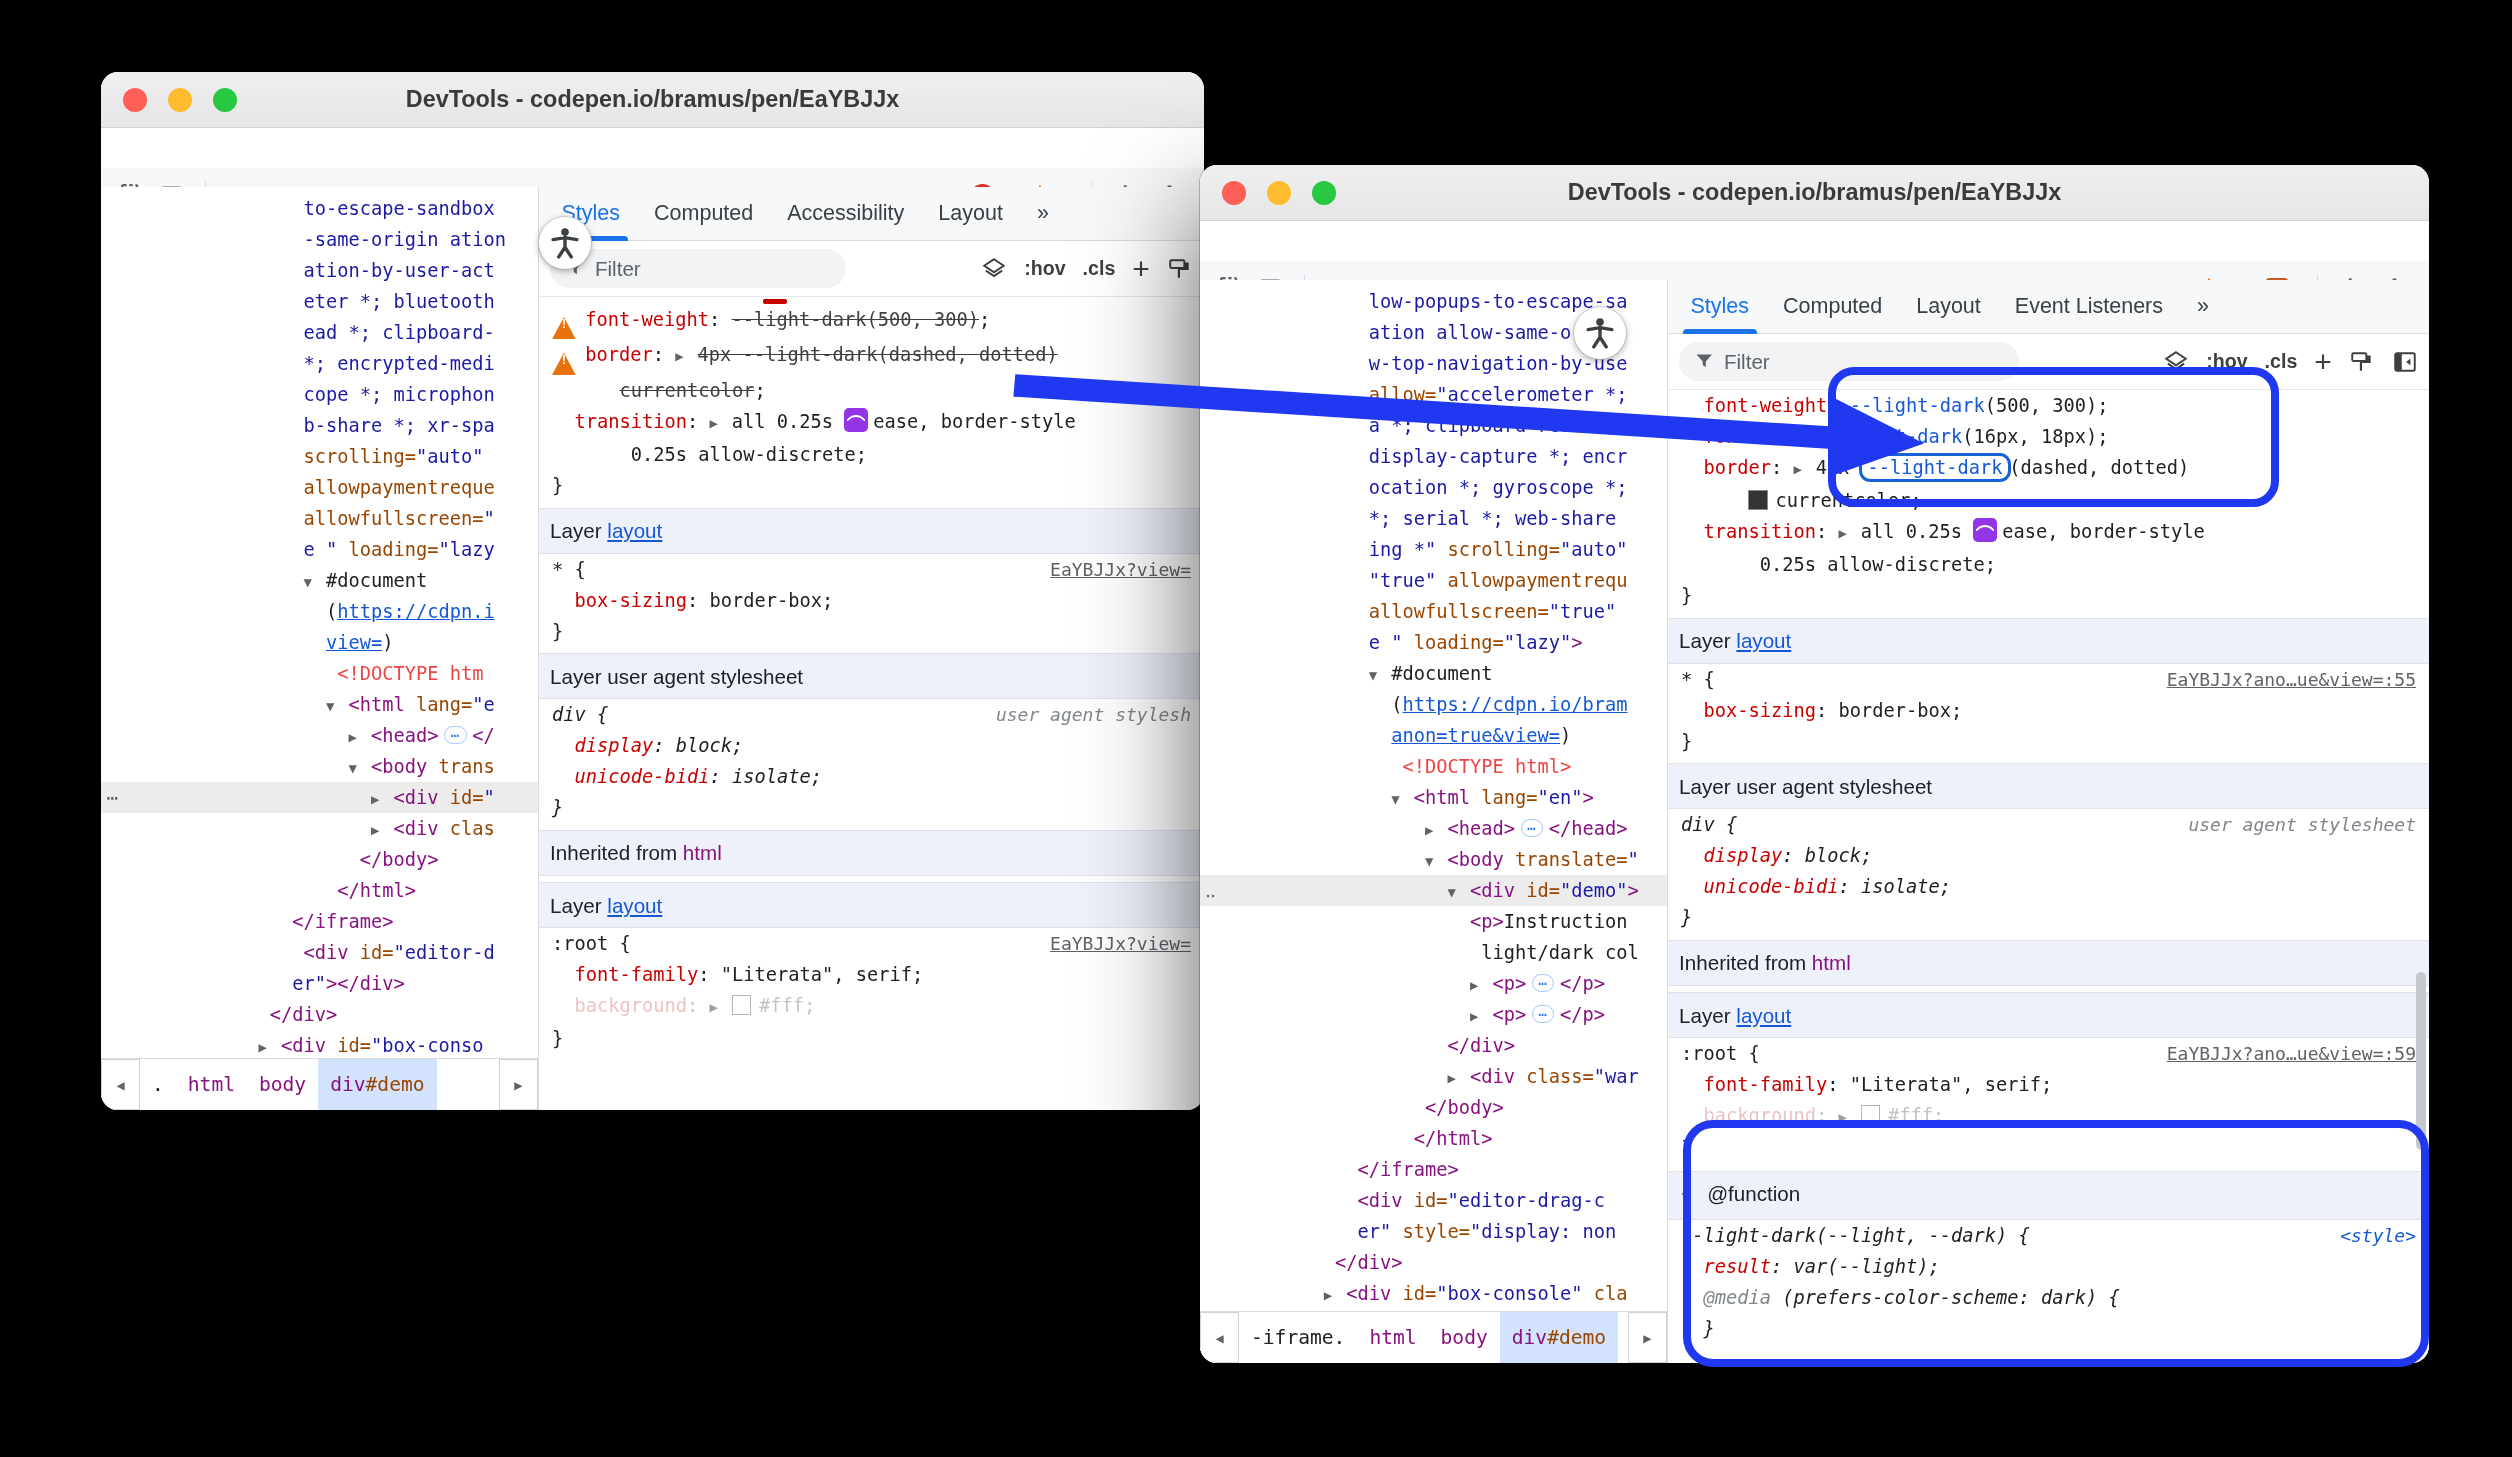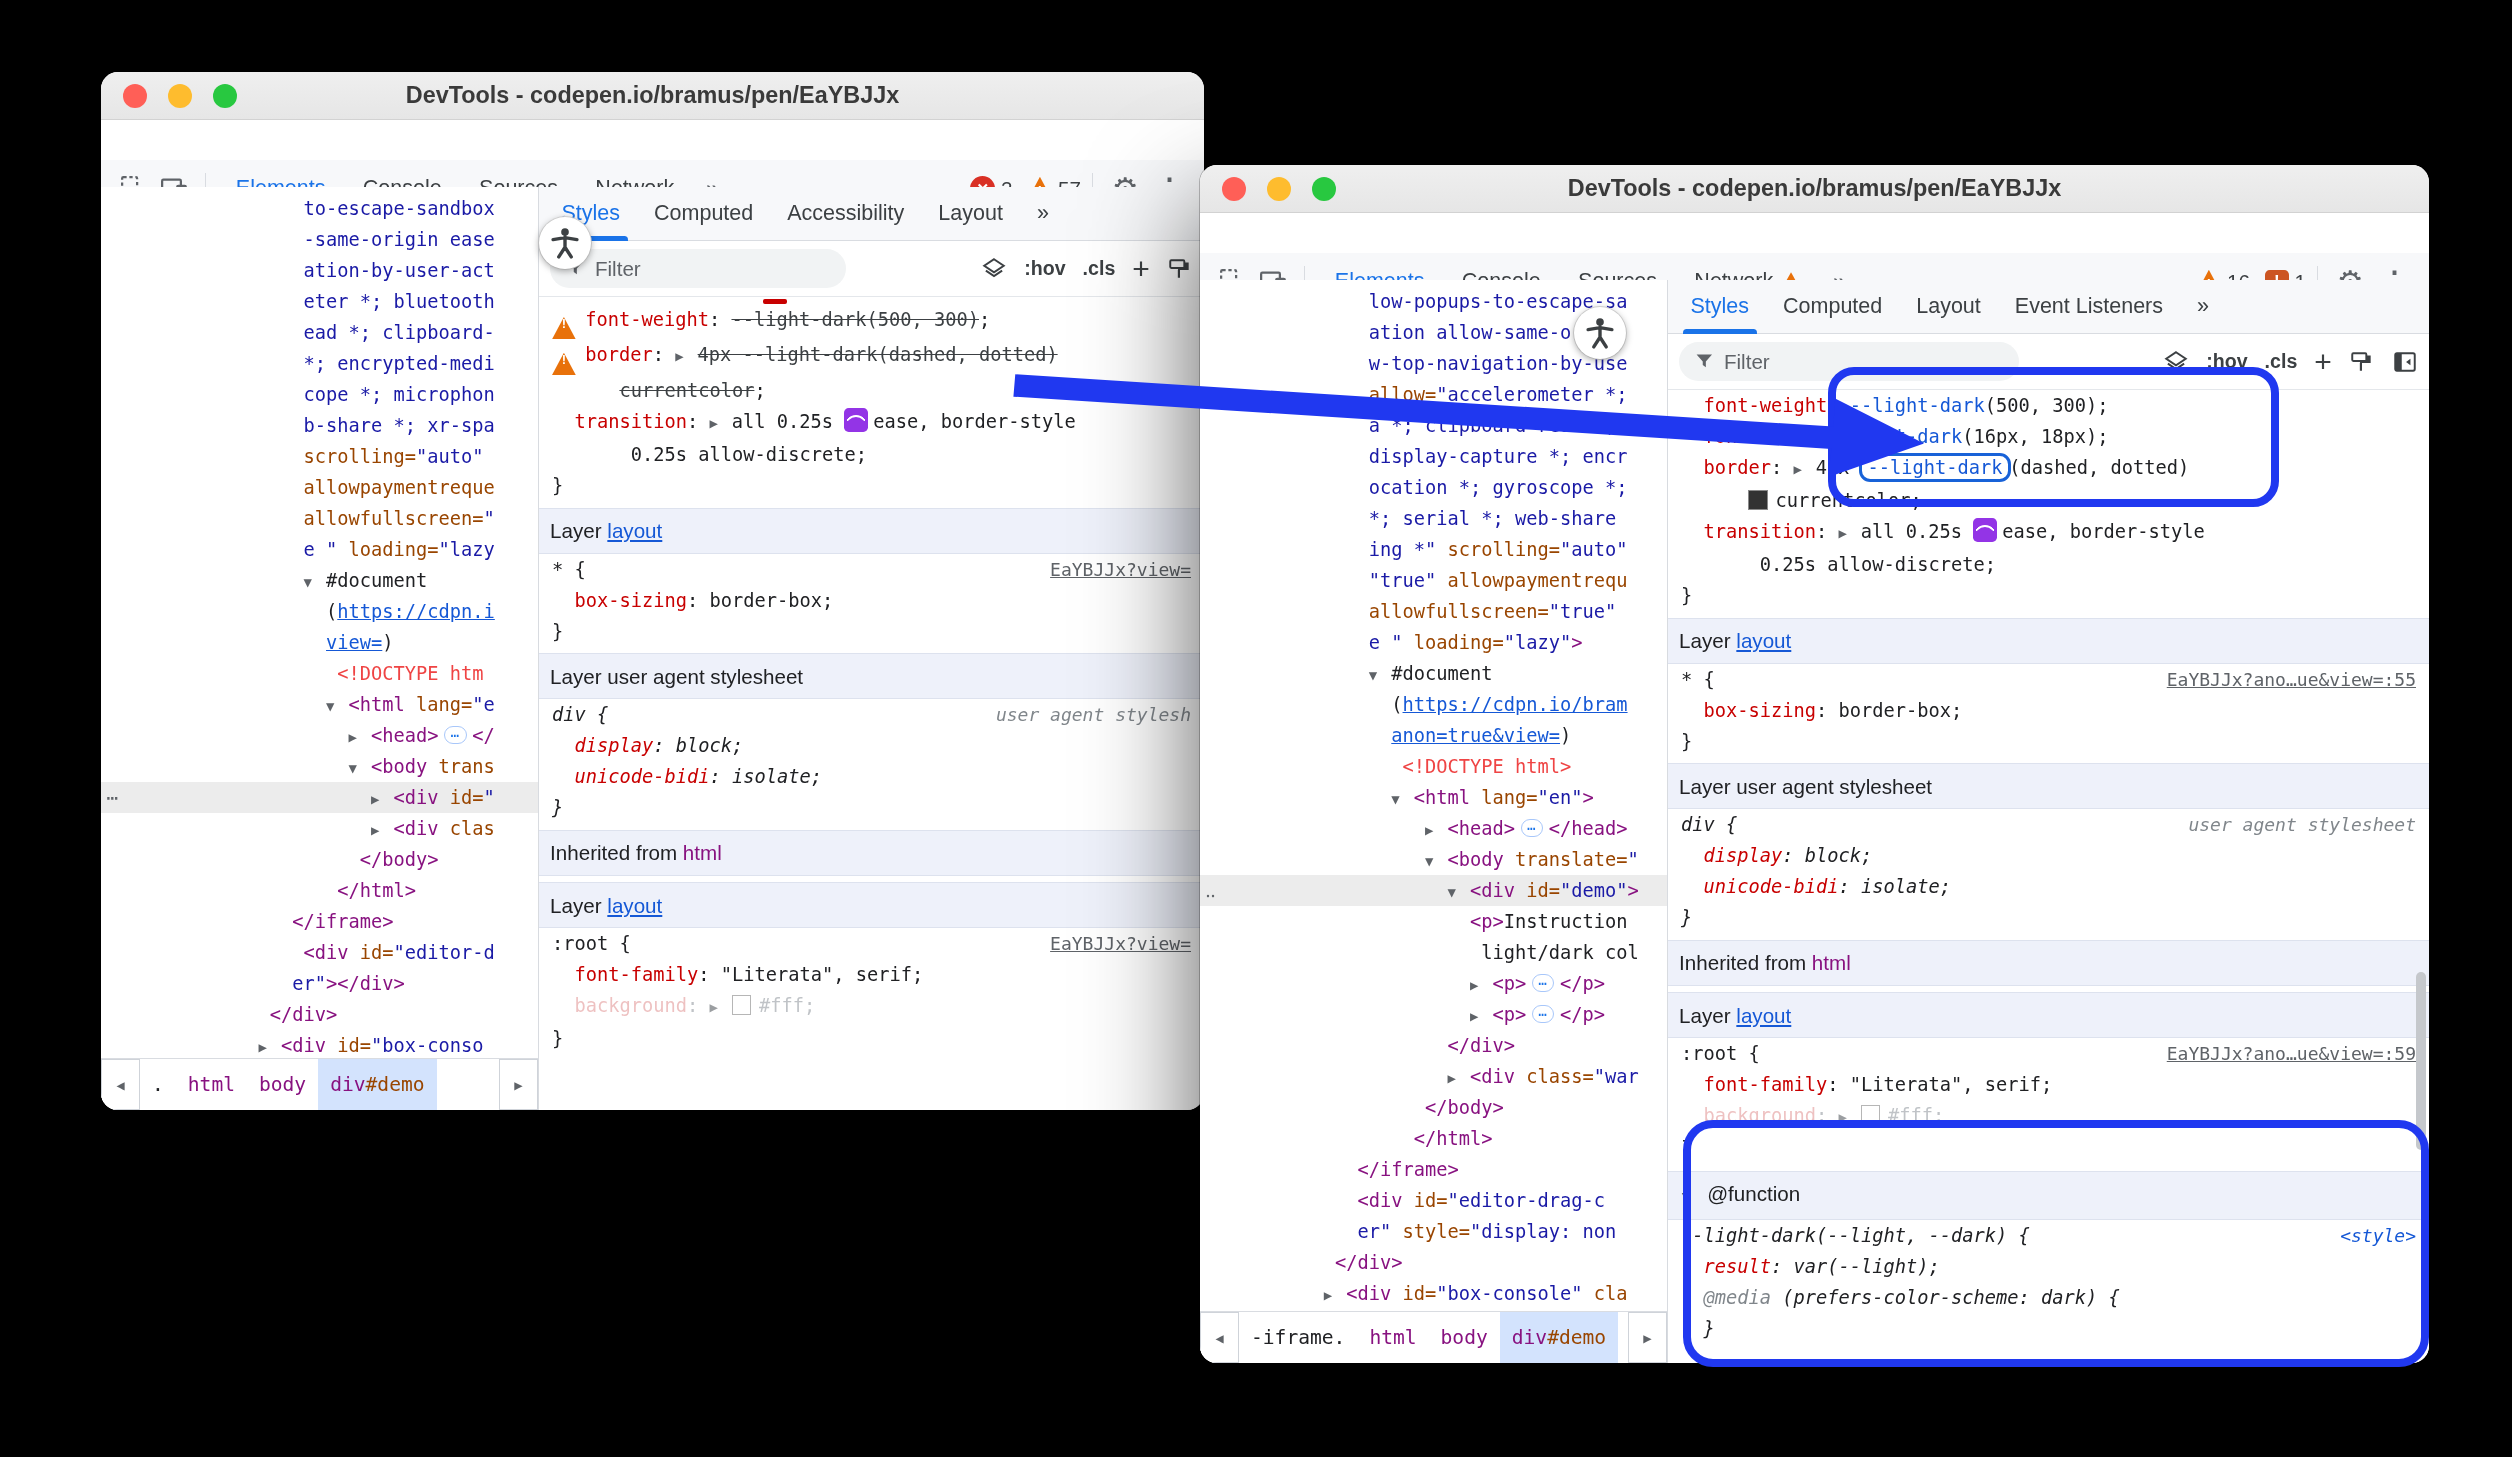--- a/index.html
+++ b/index.html
@@ -9,21 +9,21 @@
   }
   *{margin:0;padding:0;box-sizing:border-box;}
   html,body{background:#000;}
   .canvas{position:relative;width:2512px;height:1458px;background:#000;overflow:hidden;
           font-family:"Liberation Sans",sans-serif;}
   .window{position:absolute;background:#fff;border-radius:17px;overflow:hidden;
           box-shadow:0 42px 112px rgba(0,0,0,.65),0 0 0 0.9px rgba(0,0,0,.25);}
   #win-back{left:101px;top:72px;width:1103px;height:1038px;z-index:1;}
   #win-front{left:1200px;top:165px;width:1229px;height:1198px;z-index:2;}
 
-  .titlebar{height:48px;background:linear-gradient(#efefef,#e6e6e6);border-bottom:0.9px solid #d2d2d2;
+  .titlebar{height:56px;background:linear-gradient(#efefef,#e6e6e6);border-bottom:0.9px solid #d2d2d2;
             display:flex;align-items:center;position:relative;}
   .lights{display:flex;gap:20.6px;margin-left:22.4px;}
   .light{width:24px;height:24px;border-radius:50%;}
   .light.red{background:#ff5f57;}.light.yellow{background:#febc2e;}.light.green{background:#28c840;}
   .win-title{position:absolute;left:0;right:0;text-align:center;font-size:23.4px;font-weight:bold;color:#3a3a3a;}
 
   .tabbar{height:58px;background:#f7f8fa;border-bottom:0.9px solid #d9dce1;display:flex;align-items:center;padding:0 13px;gap:1.9px;margin-top:40px;}
   .tb-icon{width:39px;height:39px;display:flex;align-items:center;justify-content:center;color:#5f6368;flex:0 0 auto;}
   .tb-sep{width:0.9px;height:32px;background:#d9dce1;margin:0 9.3px;flex:0 0 auto;}
   .tab{position:relative;height:58px;display:flex;align-items:center;padding:0 18.7px;font-size:21.5px;color:#3c4043;white-space:nowrap;}
@@ -174,21 +174,21 @@
           </div>
         </div>
       <span class="tb-sep"></span>
       <span class="gear">⚙</span>
       <span class="kebab">⋮</span>
     </div>
     <div class="main">
       <div class="dom-col">
         <div class="dom-rows">
             <div class="dom-row">                  <span class="sg-b">to-escape-sandbox</span></div>
-            <div class="dom-row">                  <span class="sg-b">-same-origin ease</span></div>
+            <div class="dom-row">                  <span class="sg-b">-same-origin ation</span></div>
             <div class="dom-row">                  <span class="sg-b">ation-by-user-act</span></div>
             <div class="dom-row">                  <span class="sg-b">eter *; bluetooth</span></div>
             <div class="dom-row">                  <span class="sg-b">ead *; clipboard-</span></div>
             <div class="dom-row">                  <span class="sg-b">*; encrypted-medi</span></div>
             <div class="dom-row">                  <span class="sg-b">cope *; microphon</span></div>
             <div class="dom-row">                  <span class="sg-b">b-share *; xr-spa</span></div>
             <div class="dom-row">                  <span class="sg-a">scrolling=</span><span class="sg-b">"auto"</span></div>
             <div class="dom-row">                  <span class="sg-a">allowpaymentreque</span></div>
             <div class="dom-row">                  <span class="sg-a">allowfullscreen=</span><span class="sg-b">"</span></div>
             <div class="dom-row">                  <span class="sg-b">e " </span><span class="sg-a">loading=</span><span class="sg-b">"lazy</span></div>

